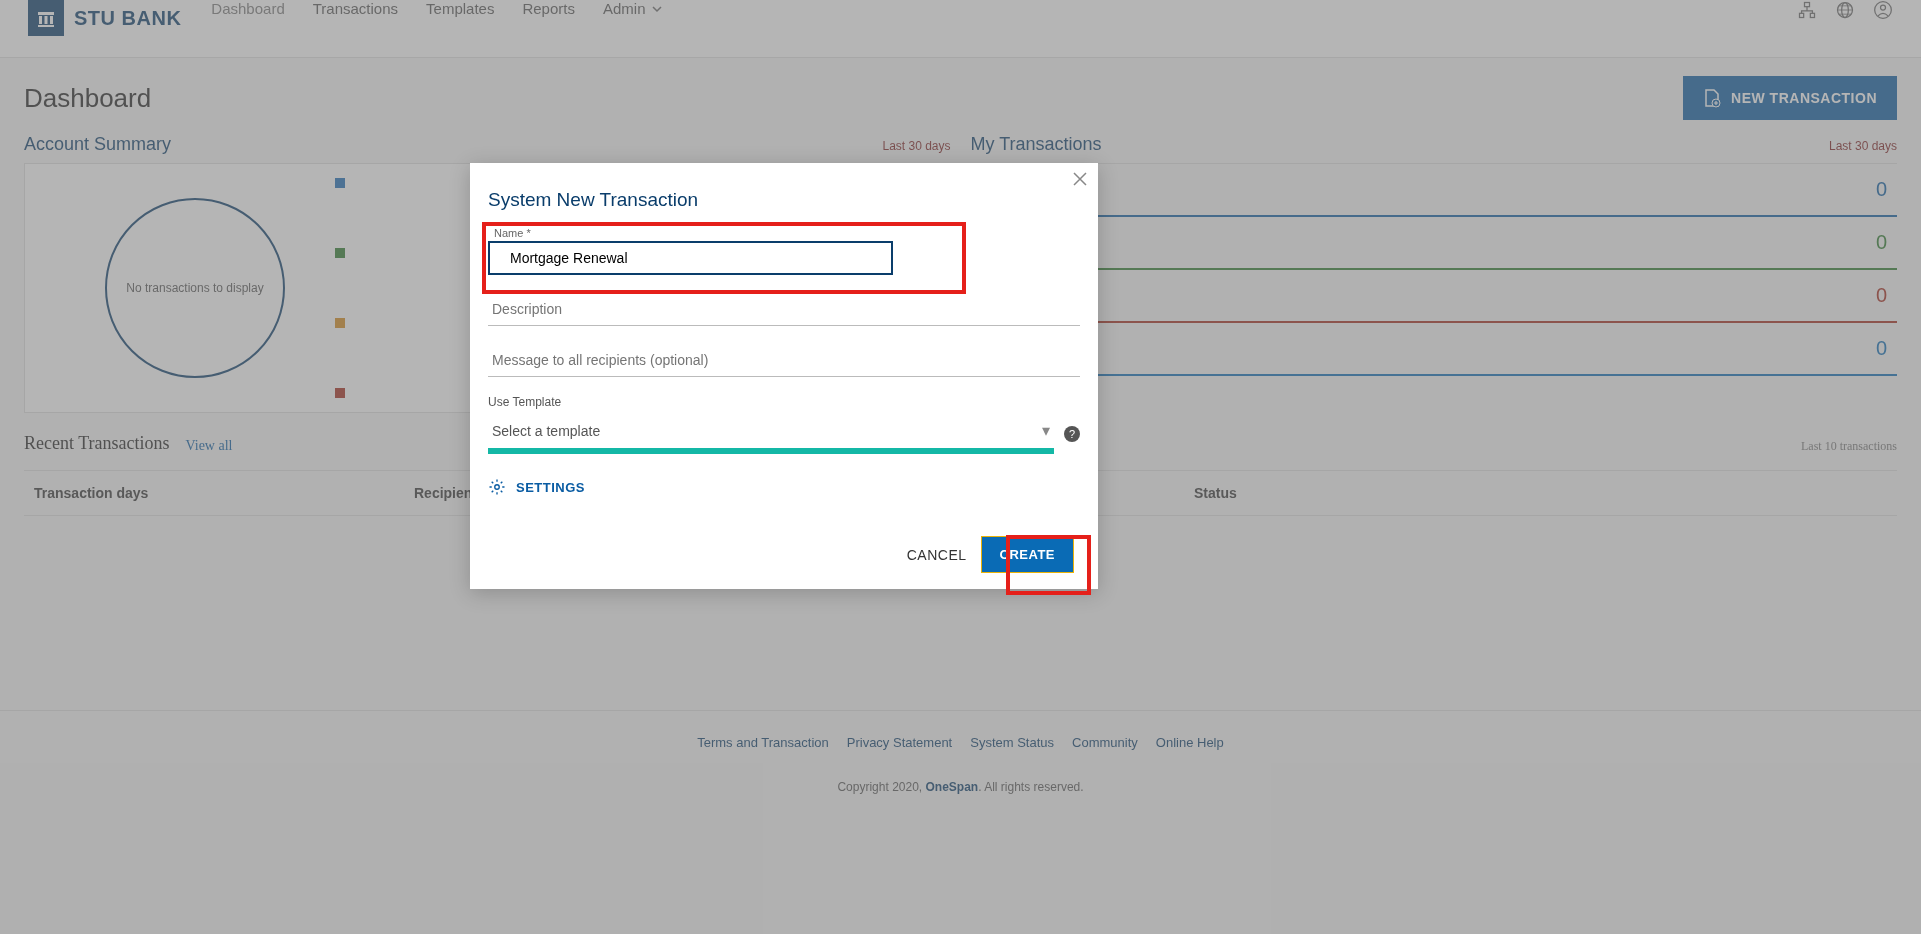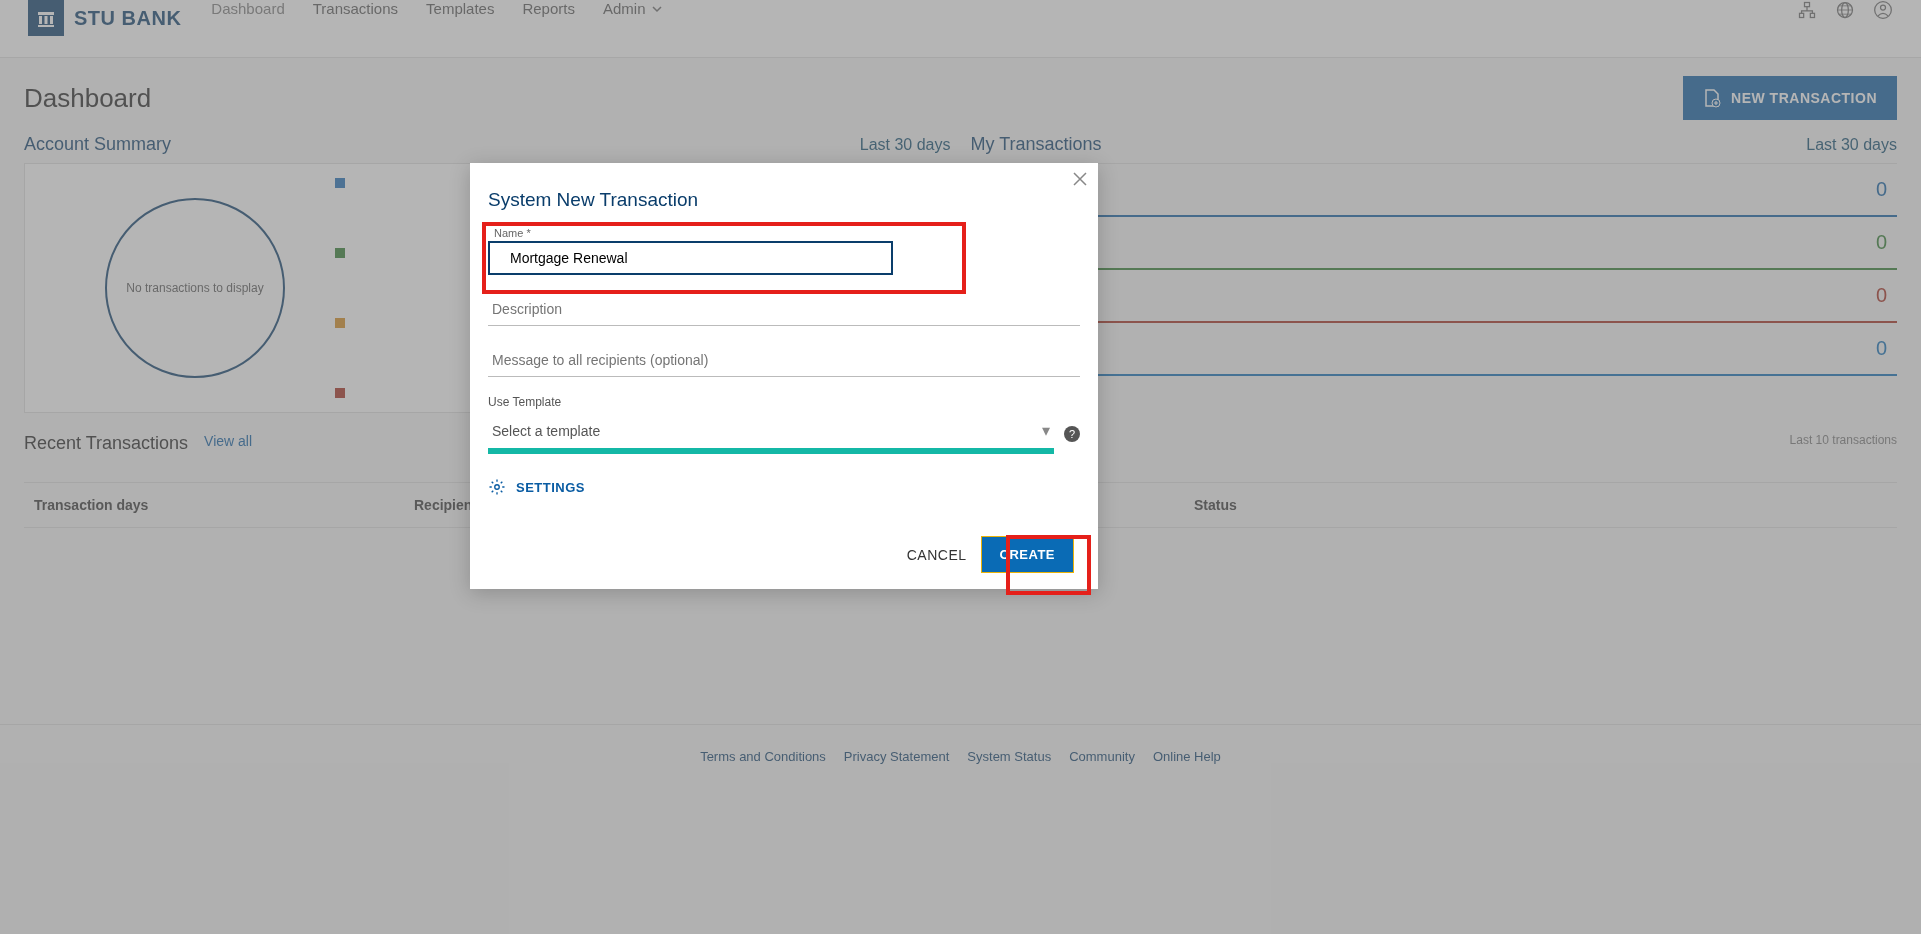--- a/index.html
+++ b/index.html
@@ -20,32 +20,32 @@
 .page-header { padding: 18px 24px 14px; display: flex; align-items: center; }
 .page-title { font-size: 26px; font-weight: 400; color: #222; }
 .new-trans-btn { margin-left: auto; background: #0a5ca3; color: #fff; padding: 12px 20px; font-size: 14px; font-weight: 600; letter-spacing: 0.5px; cursor: pointer; display: flex; align-items: center; gap: 10px; border: none; }
 
 
 .summary-row { display: flex; padding: 0 24px; gap: 20px; }
 .col-left { flex: 1; }
 .col-right { flex: 1; }
 .section-head { display: flex; align-items: baseline; margin-bottom: 8px; }
 .section-title { font-size: 18px; color: #0a3d6b; font-weight: 400; }
-.section-sub { margin-left: auto; font-size: 16px; color: #0c4a6e; }
+.section-sub { margin-left: auto; font-size: 12px; color: #7f1d1d; }
 .summary-box { border: 1px solid #ddd; height: 250px; display: flex; align-items: center; padding: 20px; background: #fff; }
 .circle { width: 180px; height: 180px; border: 2px solid #0a3d6b; border-radius: 50%; display: flex; align-items: center; justify-content: center; font-size: 12px; color: #555; margin-left: 60px; }
 .legend { margin-left: 50px; display: flex; flex-direction: column; gap: 60px; }
 .legend-sq { width: 10px; height: 10px; }
 .trans-stats { border-top: 1px solid #ddd; }
 .stat-row { display: flex; padding: 14px 10px; border-bottom: 2px solid; align-items: center; }
 .stat-val { margin-left: auto; font-size: 20px; font-weight: 400; }
 
 
 .recent-wrap { padding: 20px 24px 0; }
-.recent-head { display: flex; align-items: flex-start; margin-bottom: 28px; }
+.recent-head { display: flex; align-items: flex-end; margin-bottom: 16px; font-family: Liberation Serif, serif; }
 .recent-title { font-size: 18px; color: #222; font-weight: 400; }
 .view-all { margin-left: 16px; font-size: 14px; color: #0a5ca3; cursor: pointer; }
 .recent-sub { margin-left: auto; font-size: 12px; color: #777; }
 .recent-table-head { display: flex; padding: 14px 10px; border-top: 1px solid #ddd; border-bottom: 1px solid #ddd; font-size: 14px; font-weight: 600; }
 .th-name { flex: 0 0 380px; }
 .th-recip { flex: 0 0 400px; }
 .th-status { flex: 1; padding-left: 380px; }
 
 
 .footer { position: absolute; bottom: 140px; left: 0; right: 0; border-top: 1px solid #ddd; padding-top: 24px; text-align: center; }
@@ -195,25 +195,28 @@
   </div>
   <div class="recent-table-head">
     <span class="th-name">Transaction days</span>
     <span class="th-recip">Recipients</span>
     <span class="th-status">Status</span>
   </div>
 </div>
 
 <div class="footer">
   <div class="footer-links">
-    <span>Terms and Conditions</span>
+    <span>Terms and Transaction</span>
     <span>Privacy Statement</span>
     <span>System Status</span>
     <span>Community</span>
     <span>Online Help</span>
+  </div>
+  <div class="copyright">
+    <span>Copyright 2020, </span><b>OneSpan</b><span>. All rights reserved.</span>
   </div>
 </div>
 
 <div class="overlay"></div>
 
 <div class="modal">
   <span class="modal-close">
     <svg width="16" height="16" viewBox="0 0 16 16">
         <path d="M2 2 L14 14 M14 2 L2 14" stroke="#888" stroke-width="1.5"></path>
       </svg>

